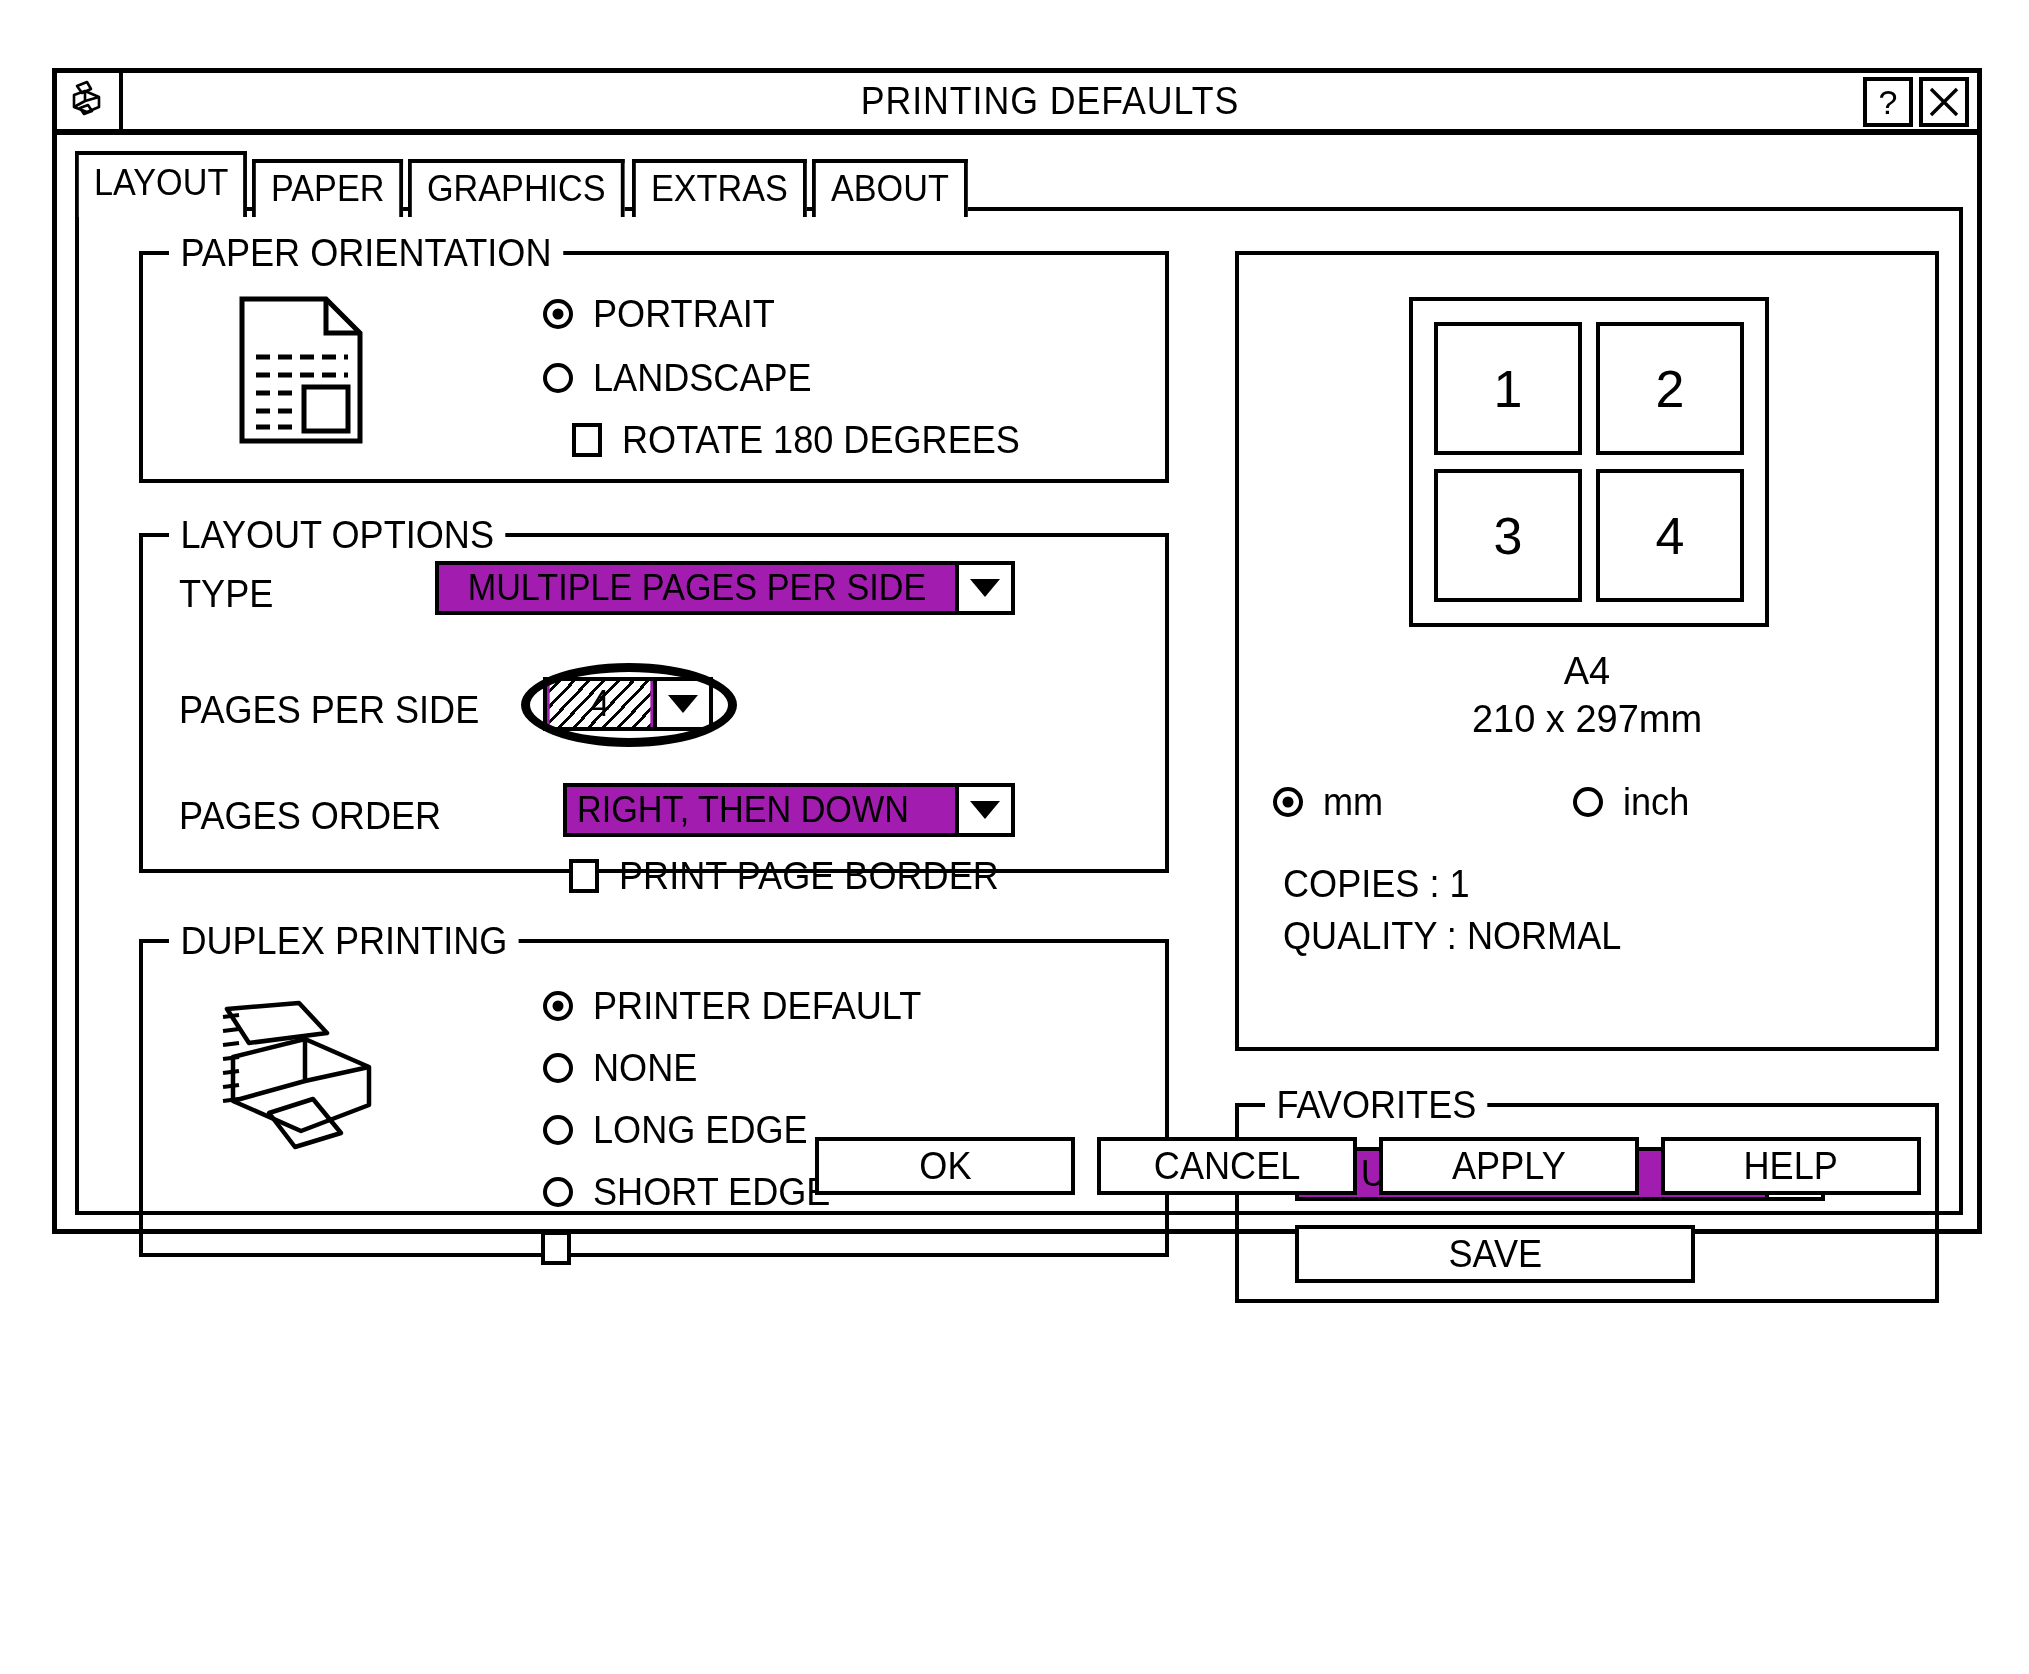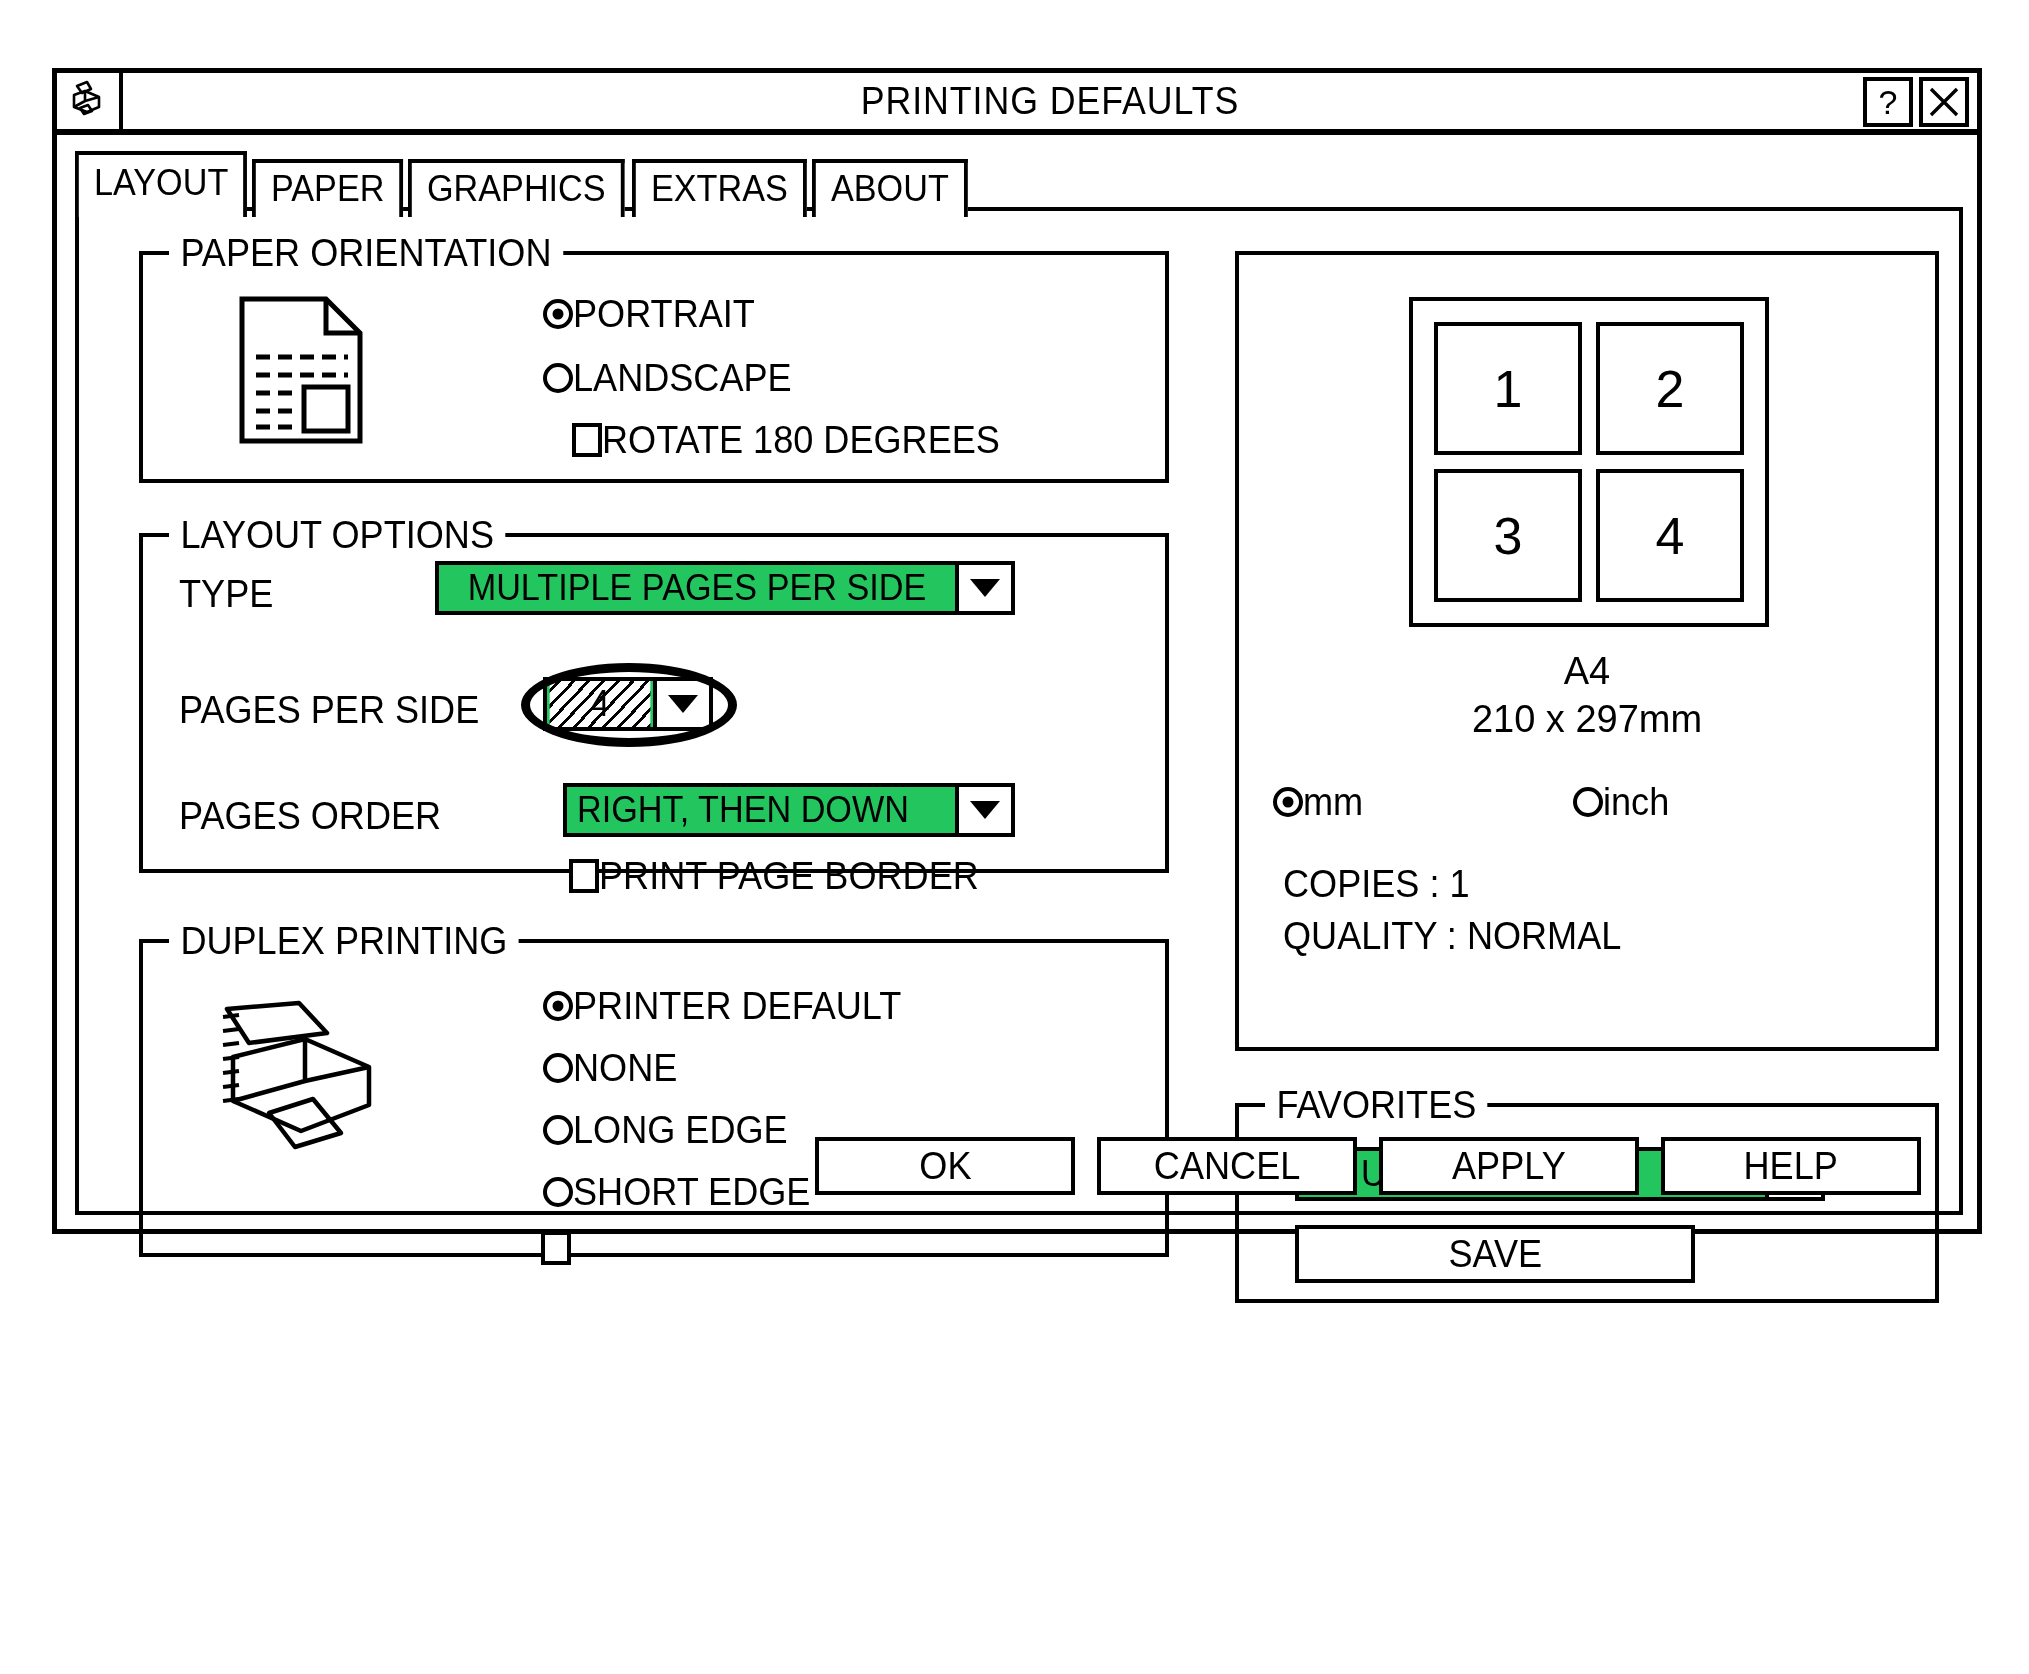--- a/index.html
+++ b/index.html
@@ -139,20 +139,21 @@
     line-height: 48px;
     white-space: nowrap;
     transform: scaleX(0.95);
     transform-origin: left center;
   }
 
   
   .radio-row, .check-row {
     display: flex;
     align-items: center;
+    gap: 20px;
     font-size: 38px;
     line-height: 1;
     text-align: right;
   }
   .radio {
     width: 30px;
     height: 30px;
     border: 4px solid #000;
     border-radius: 50%;
     box-sizing: border-box;
@@ -178,21 +179,21 @@
     box-sizing: border-box;
     flex: none;
     background: #fff;
   }
   .lbl { transform: scaleX(0.95); transform-origin: left center; white-space: nowrap;}
 
   .combo {
     display: flex;
     align-items: stretch;
     border: 4px solid #000;
-    background: #22c55e;
+    background: #a21caf;
     box-sizing: border-box;
     height: 54px;
   }
   .combo .value {
     flex: 1;
     display: flex;
     align-items: center;
     justify-content: center;
     font-size: 36px;
     white-space: nowrap;

